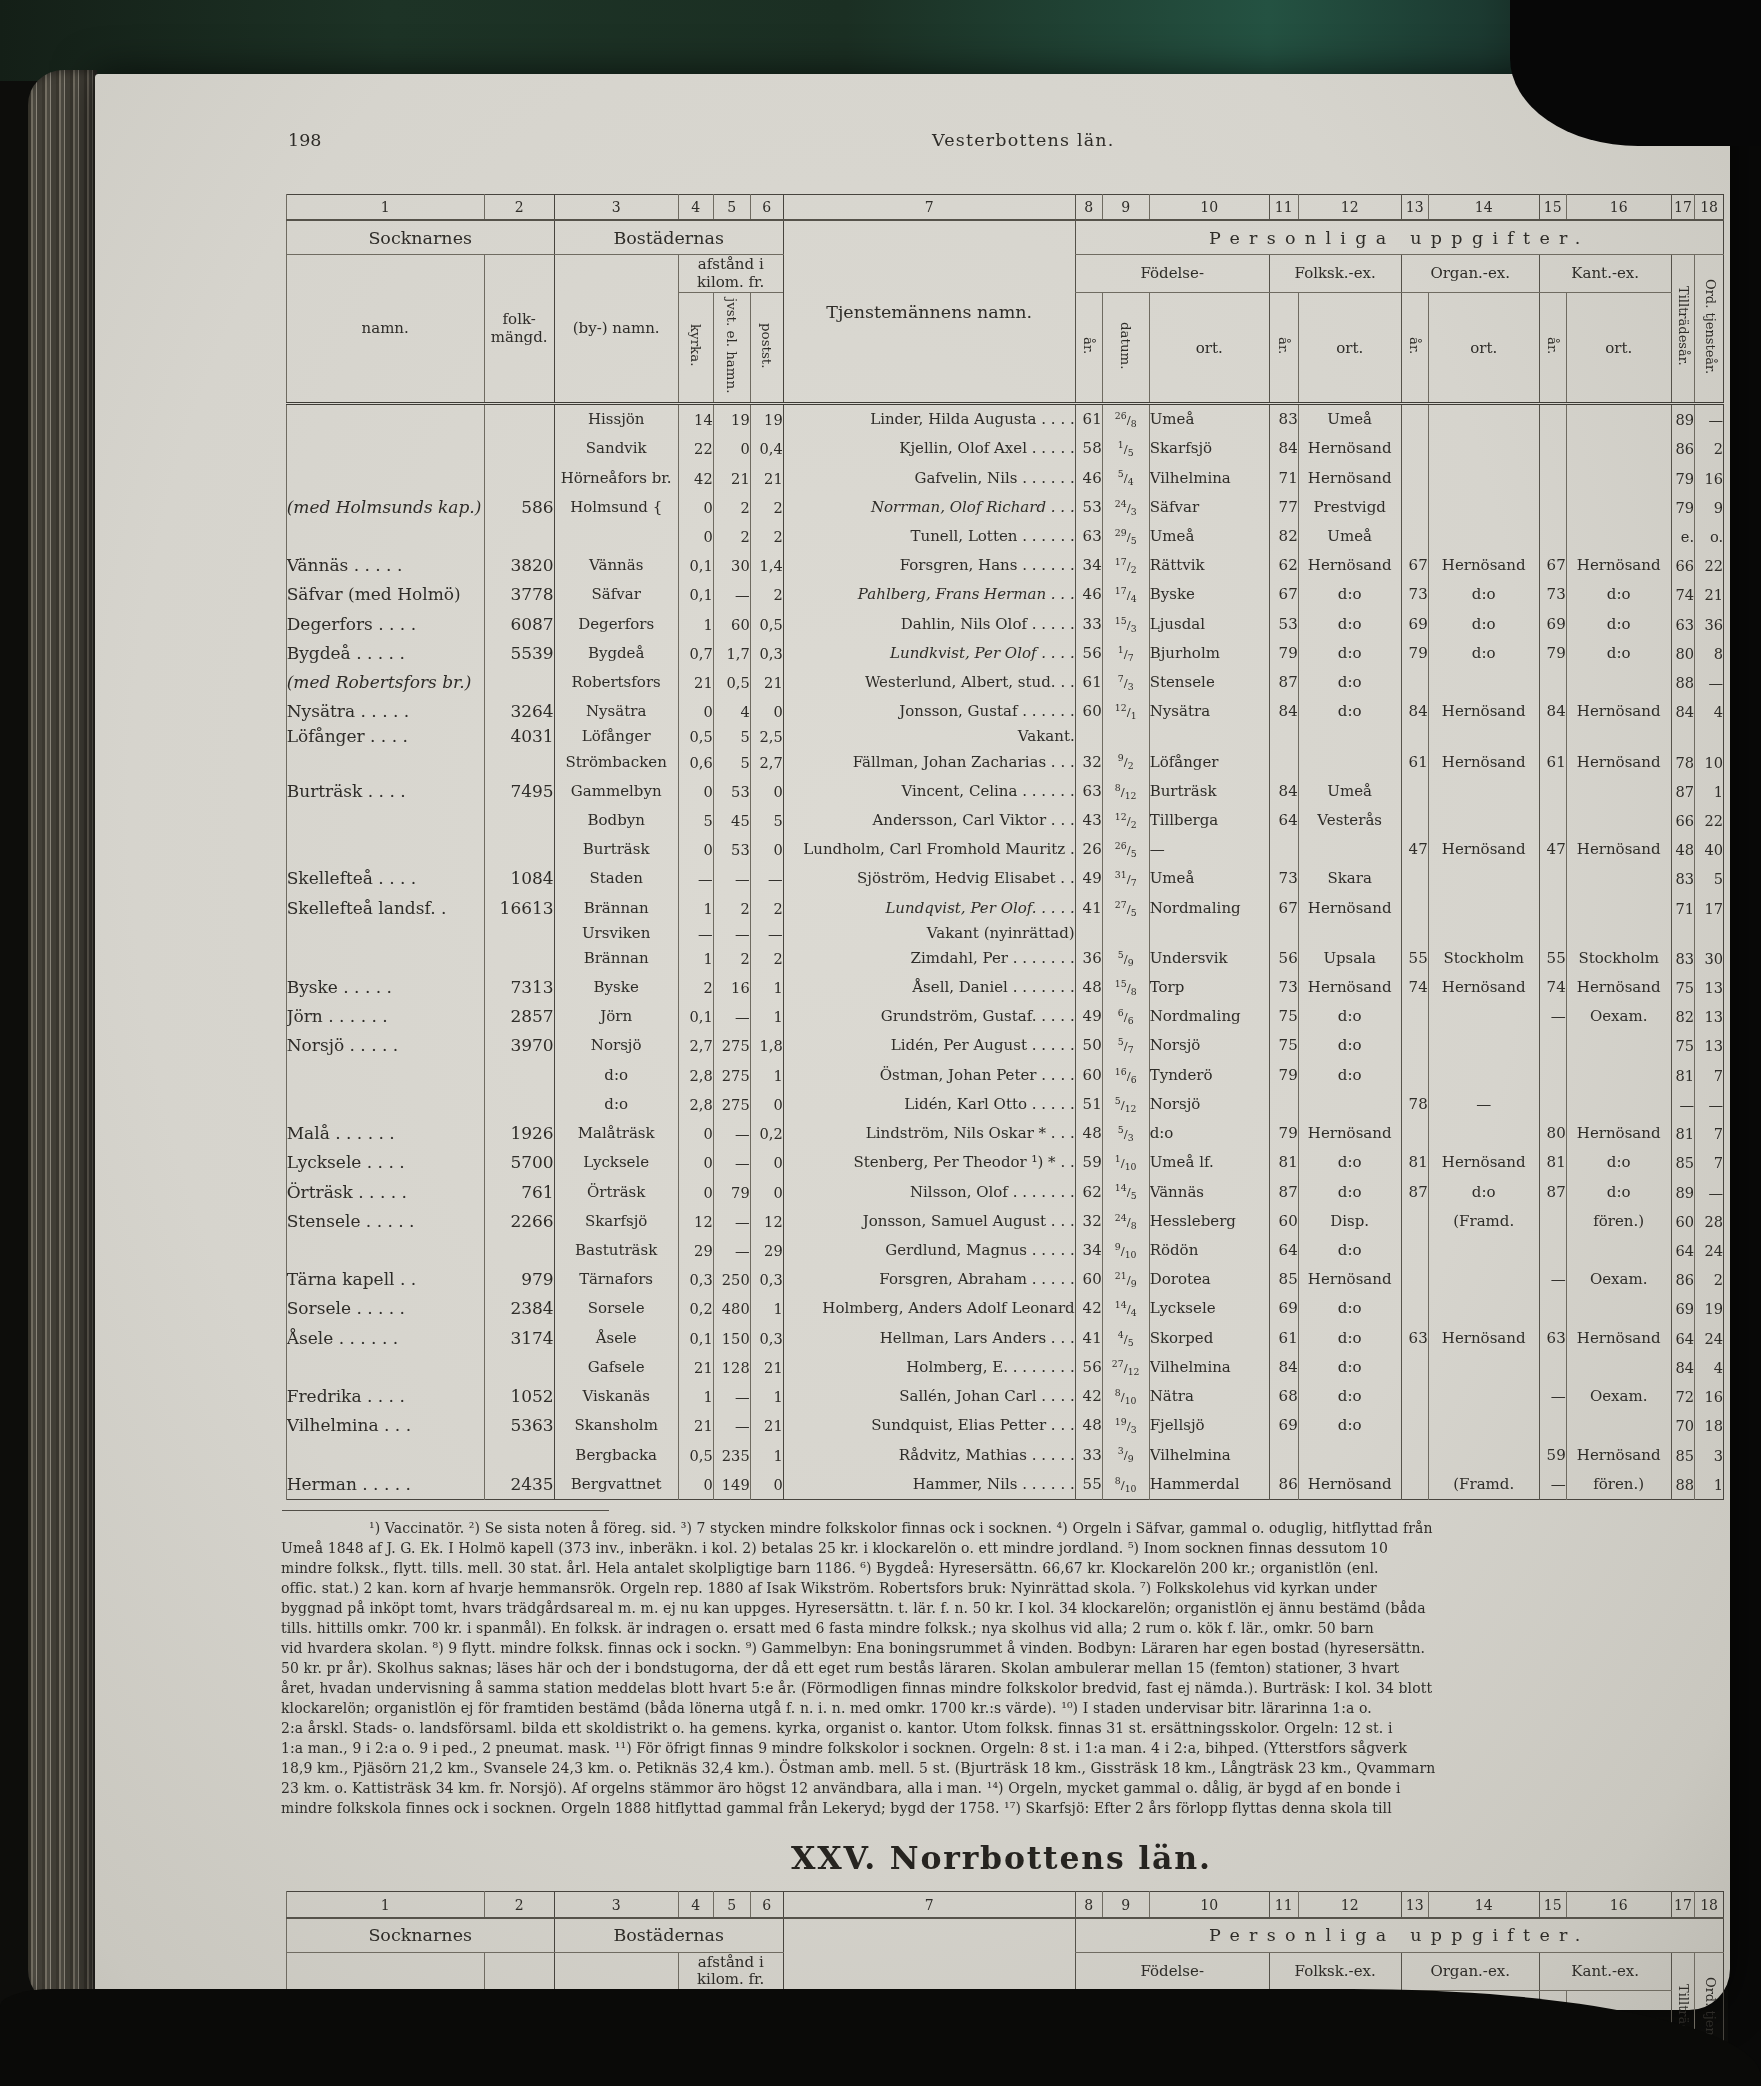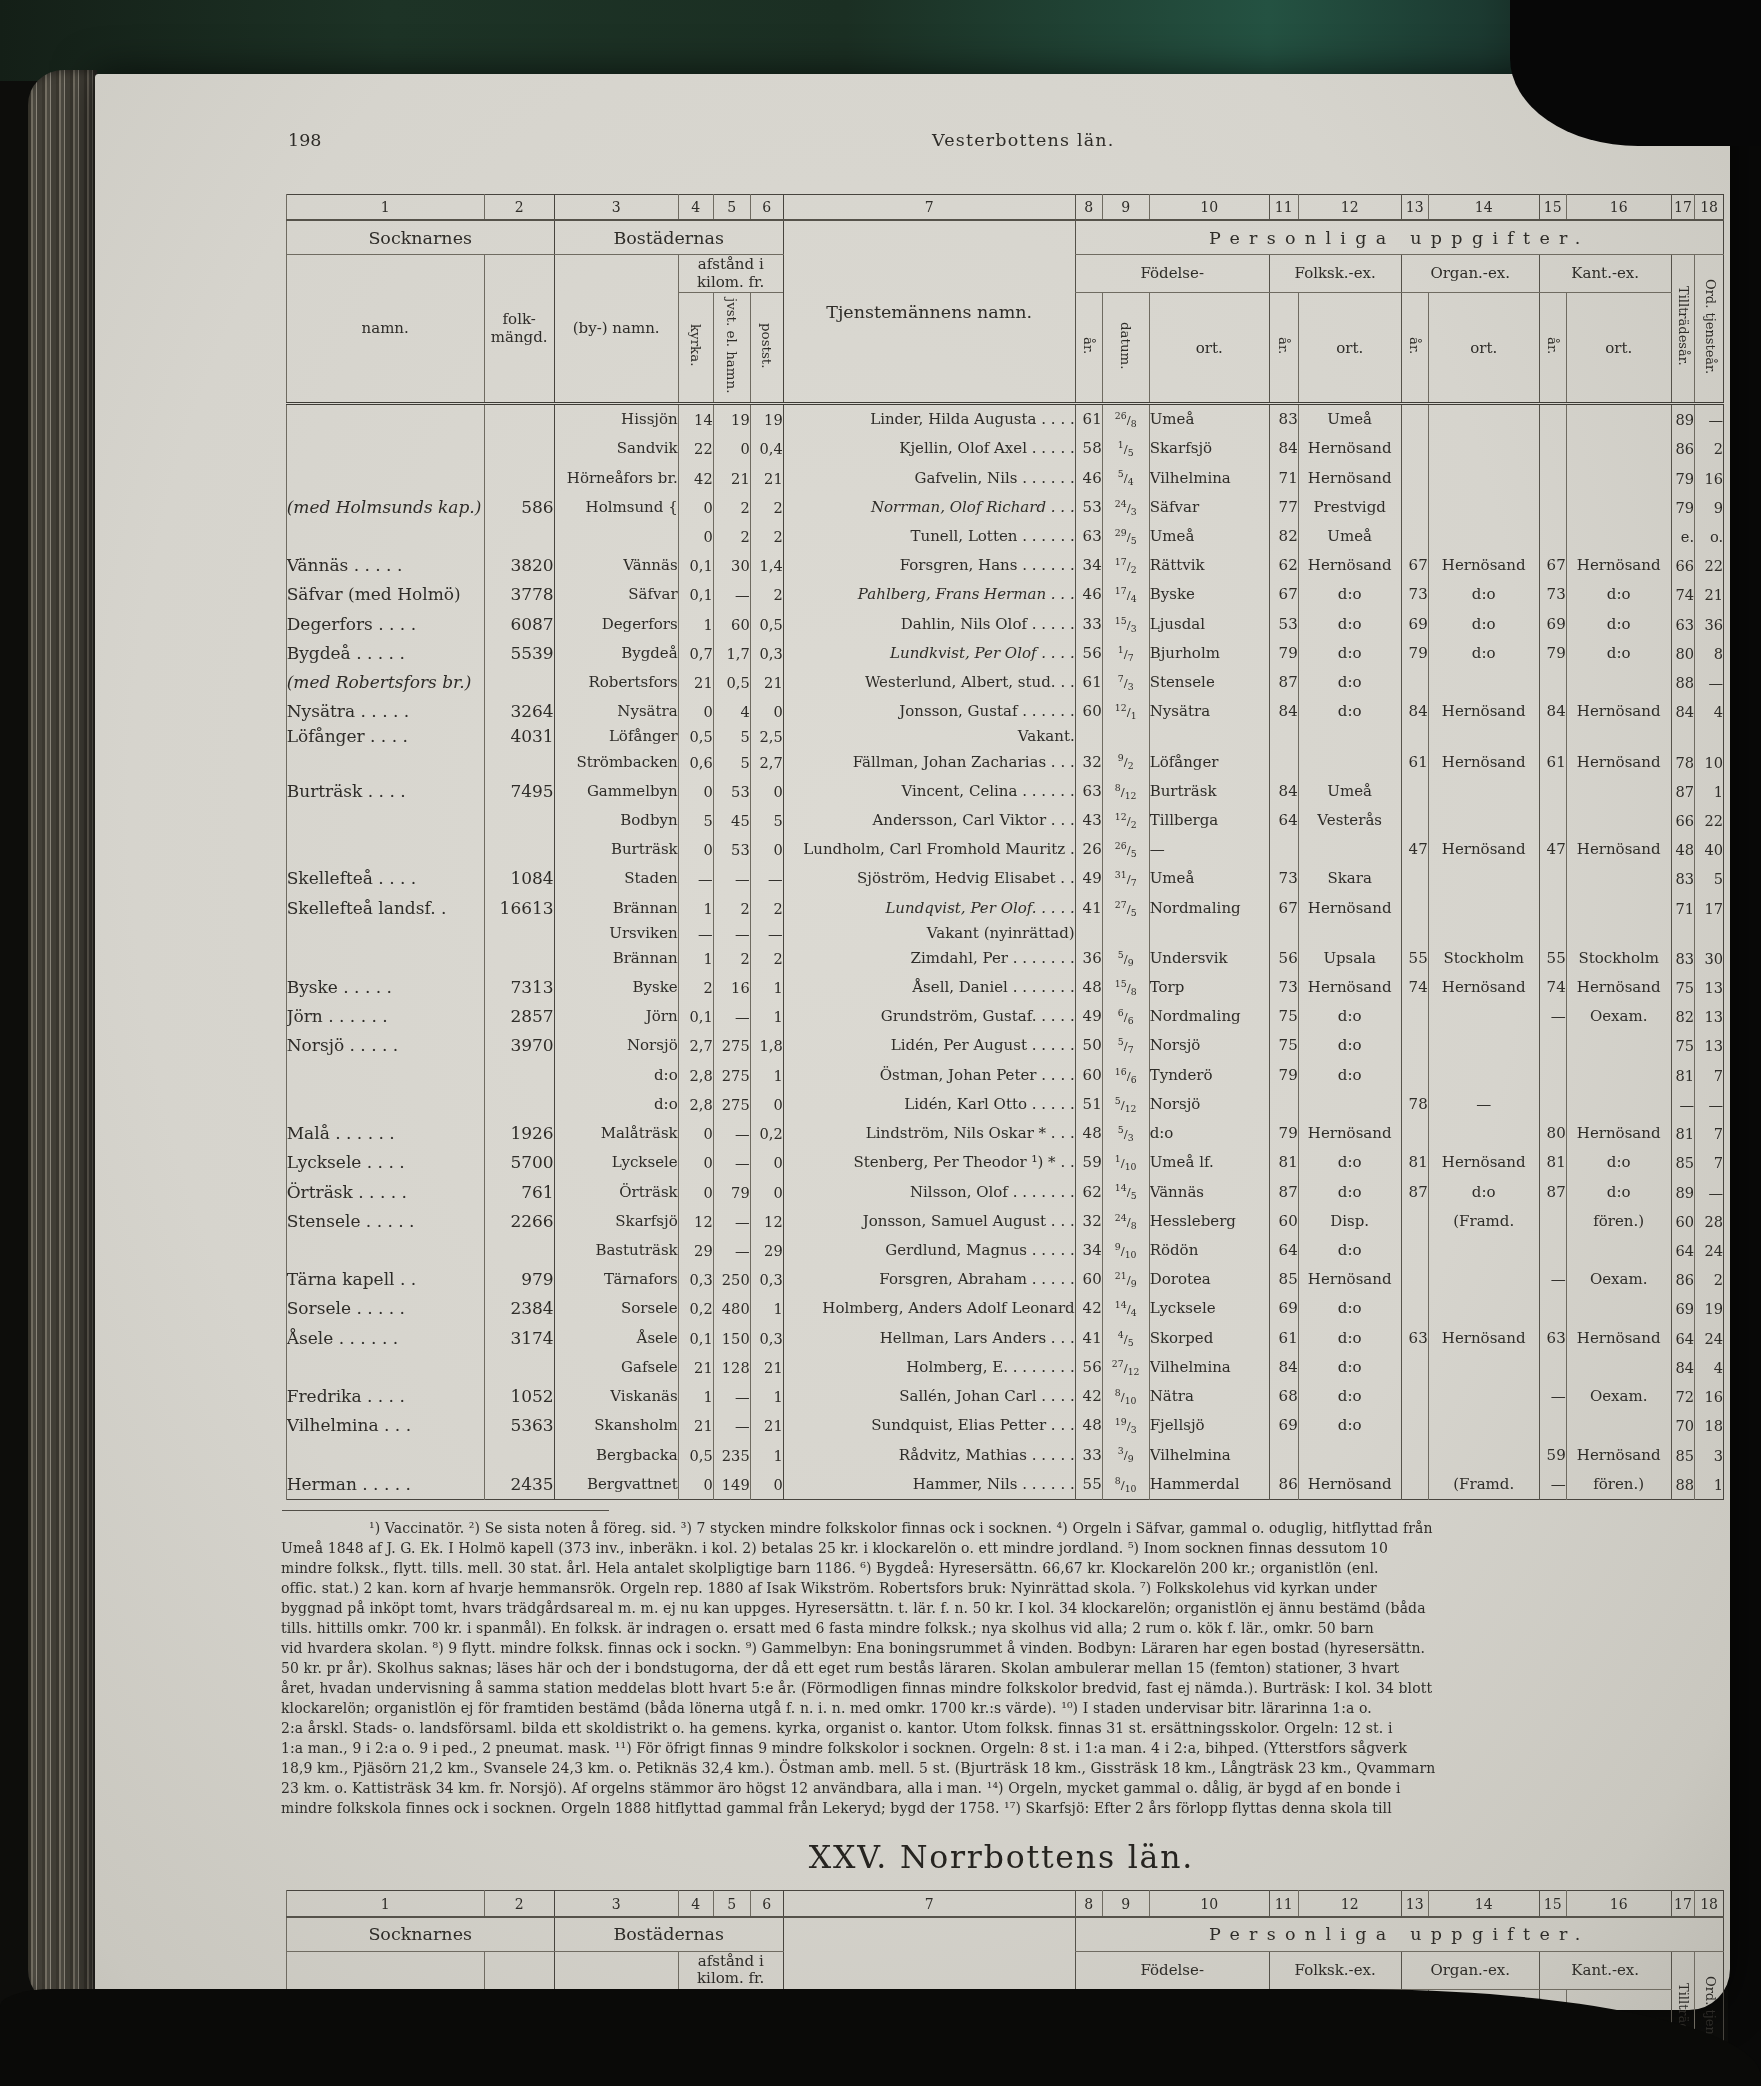--- a/index.html
+++ b/index.html
@@ -57,37 +57,37 @@
   tr.sub1-row th{height:37px;font-size:15px;line-height:17.5px;}
   tr.sub2-row th{height:109px;font-size:15px;}
   .th-tjm{font-size:16.3px;}
   .nb-none{border-bottom:none !important;}
   thead{border-bottom:3.5px double #3e3c36;}
   .vspan{display:inline-block;writing-mode:vertical-rl;line-height:1.15;font-size:13.4px;max-height:105px;white-space:normal;}
   .vspan.tall{max-height:173px;font-size:13px;}
   tbody td{height:21px;line-height:21px;font-size:15px;white-space:nowrap;}
   .c1{text-align:left;font-size:17px;padding-left:3.5px;}
   .c2{text-align:right;font-size:17px;padding-right:4.7px;}
-  .c3{text-align:right;padding-left:4.7px;}
+  .c3{text-align:center;padding-left:4.7px;}
   .c4,.c5,.c6{text-align:right;font-size:14.6px;padding-right:2.9px;}
   .c7{text-align:right;padding-left:4.7px;}
   .c8{text-align:right;padding-right:1.2px;}
   .c9{text-align:center;font-size:11.7px;}
   .c9 sup{font-size:9.3px;}  .c9 sub{font-size:9.3px;}
   .c10{text-align:left;padding-left:3.5px;}
   .c11,.c13,.c15{text-align:right;padding-right:1.2px;}
   .c12,.c14,.c16{text-align:center;}
   .c17,.c18{text-align:right;padding-right:2.3px;font-size:14.6px;}
   .it{font-style:italic;}
   
   .fn-rule{width:327px;border-top:1.8px solid #514e47;margin:10.5px 0 7px 1.2px;}
   .footnotes{font-size:14px;line-height:20px;letter-spacing:0.1px;}
   .fn-line{white-space:nowrap;}
   .fn-line:first-child{text-indent:88px;}
-  .section-title{margin:21px 0 15px;text-align:center;font-size:31.5px;font-weight:normal;letter-spacing:1.8px;color:#262420;}
+  .section-title{margin:21px 0 15px;text-align:center;font-size:31.5px;font-weight:bold;letter-spacing:1.8px;color:#262420;}
 </style>
 </head>
 <body>
 
 <div class="cover-top"></div>
 <div class="page-stack"></div>
 <div class="right-black"></div>
 
 <div class="page">
   <div class="page-inner">

